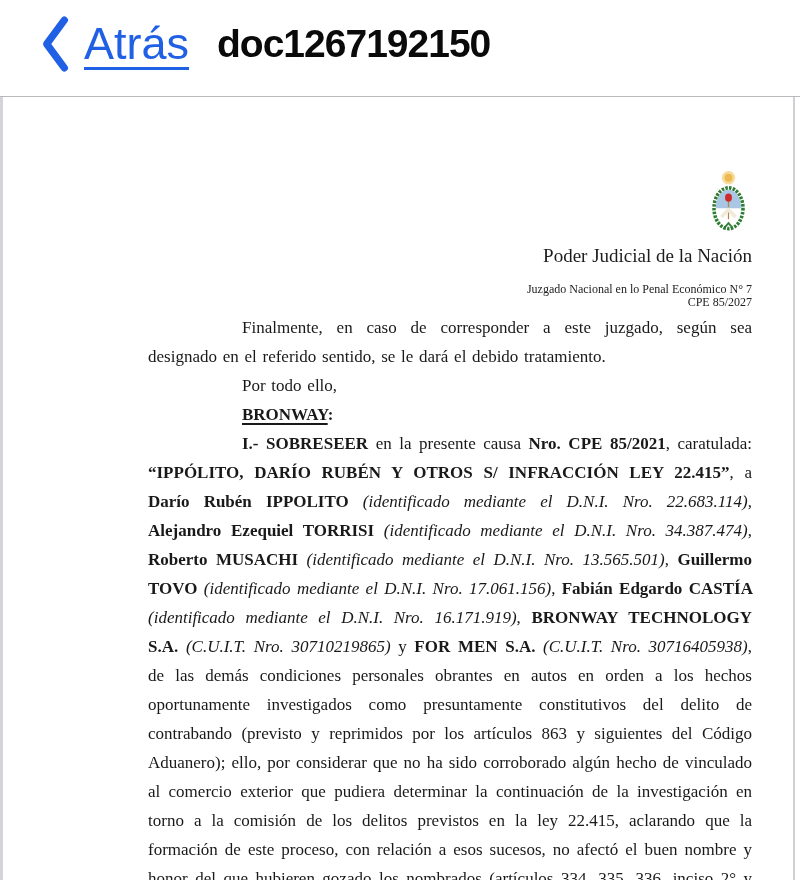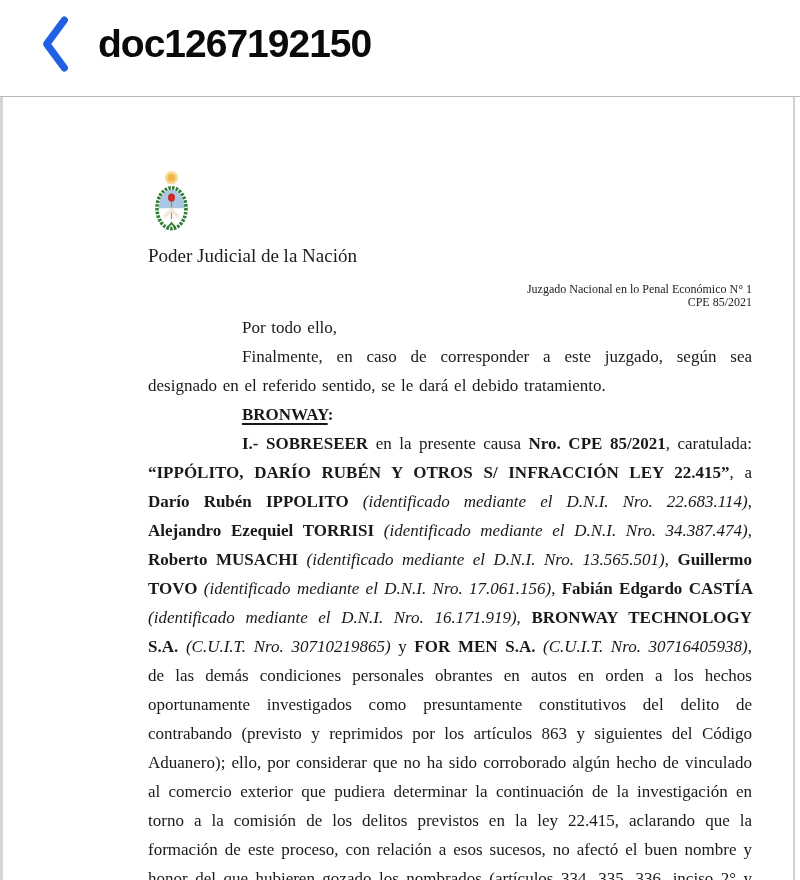--- a/index.html
+++ b/index.html
@@ -35,21 +35,21 @@
   
   .page {
     height: 783px;
     margin: 0 5px 0 0;
     border-left: 3px solid #d4d4d9;
     border-right: 2px solid #d0d0d5;
     background: #ffffff;
     padding: 72px 41px 0 145px;
     overflow: hidden;
   }
-  .letterhead { text-align: left; }
+  .letterhead { text-align: right; }
   .seal { width: 47px; height: 66px; display: inline-block; }
   .org-name {
     font-family: "Liberation Serif", serif;
     font-size: 19px; line-height: 22px;
     color: #1c1c1c;
     margin-top: 6px;
   }
   .court-info {
     margin-top: 16px;
     text-align: right;
@@ -72,20 +72,21 @@
   .r-bu { font-weight: 700; text-decoration: underline; text-underline-offset: 3px; text-decoration-thickness: 1.5px; }
 </style>
 </head>
 <body>
 
 <div class="navbar">
   <div class="back-group">
     <svg class="chev" viewBox="0 0 26 56">
       <polyline points="22,5 5,28 22,51" fill="none" stroke="#2060e4" stroke-width="7" stroke-linecap="round" stroke-linejoin="round"></polyline>
     </svg>
+    <span class="back-label">Atrás</span>
   </div>
   <div class="doc-title">doc1267192150</div>
 </div>
 
 <div class="page">
 
   <div class="letterhead">
     <svg class="seal" viewBox="0 0 60 84">
       <circle cx="30" cy="11" r="8.5" fill="#f6dc9a"></circle>
       <circle cx="30" cy="11" r="5" fill="#edb950"></circle>
@@ -93,25 +94,25 @@
       <path d="M 13.8 50 A 16.2 23.6 0 0 1 46.2 50 Z" fill="#a9c6e4"></path>
       <line x1="30" y1="33" x2="30" y2="64" stroke="#b08a4a" stroke-width="1.6"></line>
       <ellipse cx="30" cy="36.5" rx="4.4" ry="5.2" fill="#ce2a2a"></ellipse>
       <path d="M21 61 L30 52 L39 61" stroke="#f1ead9" stroke-width="4.5" fill="none"></path>
       <path d="M25.5 74 l4.5 -5 l4.5 5" stroke="#2f7d33" stroke-width="2.2" fill="none"></path>
     </svg>
     <div class="org-name">Poder Judicial de la Nación</div>
   </div>
 
   <div class="court-info">
-    <div>Juzgado Nacional en lo Penal Económico N° 1</div>
-    <div>CPE 85/2021</div>
+    <div>Juzgado Nacional en lo Penal Económico N° 7</div>
+    <div>CPE 85/2027</div>
   </div>
 
   <div class="doc-body">
+    <p><span class="r-n">Finalmente, en caso de corresponder a este juzgado, según sea designado en el referido sentido, se le dará el debido tratamiento.</span></p>
     <p><span class="r-n">Por todo ello,</span></p>
-    <p><span class="r-n">Finalmente, en caso de corresponder a este juzgado, según sea designado en el referido sentido, se le dará el debido tratamiento.</span></p>
     <p><span class="r-bu">BRONWAY</span><span class="r-b">:</span></p>
     <p><span class="r-b">I.- SOBRESEER</span><span class="r-n"> en la presente causa </span><span class="r-b">Nro. CPE 85/2021</span><span class="r-n">, caratulada: </span><span class="r-b">“IPPÓLITO, DARÍO RUBÉN Y OTROS S/ INFRACCIÓN LEY 22.415”</span><span class="r-n">, a </span><span class="r-b">Darío Rubén IPPOLITO </span><span class="r-i">(identificado mediante el D.N.I. Nro. 22.683.114)</span><span class="r-n">, </span><span class="r-b">Alejandro Ezequiel TORRISI </span><span class="r-i">(identificado mediante el D.N.I. Nro. 34.387.474)</span><span class="r-n">, </span><span class="r-b">Roberto MUSACHI </span><span class="r-i">(identificado mediante el D.N.I. Nro. 13.565.501)</span><span class="r-n">, </span><span class="r-b">Guillermo TOVO </span><span class="r-i">(identificado mediante el D.N.I. Nro. 17.061.156)</span><span class="r-n">, </span><span class="r-b">Fabián Edgardo CASTÍA </span><span class="r-i">(identificado mediante el D.N.I. Nro. 16.171.919)</span><span class="r-n">, </span><span class="r-b">BRONWAY TECHNOLOGY S.A. </span><span class="r-i">(C.U.I.T. Nro. 30710219865)</span><span class="r-n"> y </span><span class="r-b">FOR MEN S.A. </span><span class="r-i">(C.U.I.T. Nro. 30716405938)</span><span class="r-n">, de las demás condiciones personales obrantes en autos en orden a los hechos oportunamente investigados como presuntamente constitutivos del delito de contrabando (previsto y reprimidos por los artículos 863 y siguientes del Código Aduanero); ello, por considerar que no ha sido corroborado algún hecho de vinculado al comercio exterior que pudiera determinar la continuación de la investigación en torno a la comisión de los delitos previstos en la ley 22.415, aclarando que la formación de este proceso, con relación a esos sucesos, no afectó el buen nombre y honor del que hubieren gozado los nombrados (artículos 334, 335, 336, inciso 2° y ccdtes. del C.P.P.N.),</span></p>
 
   </div>
 
 </div>
 
 </body></html>

